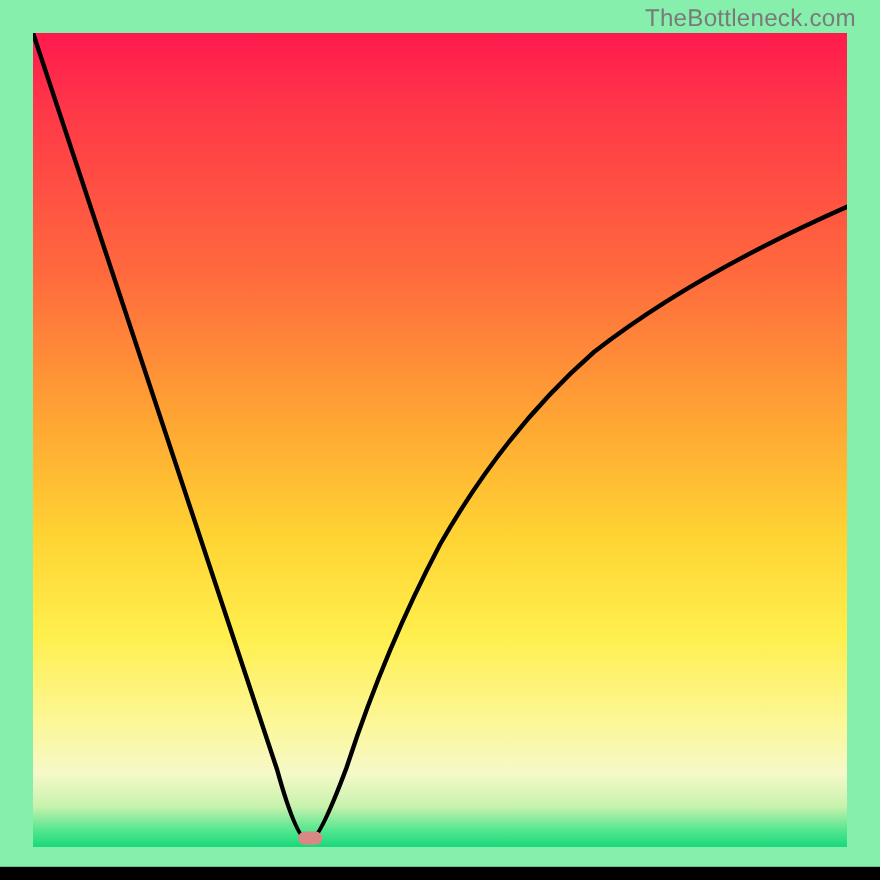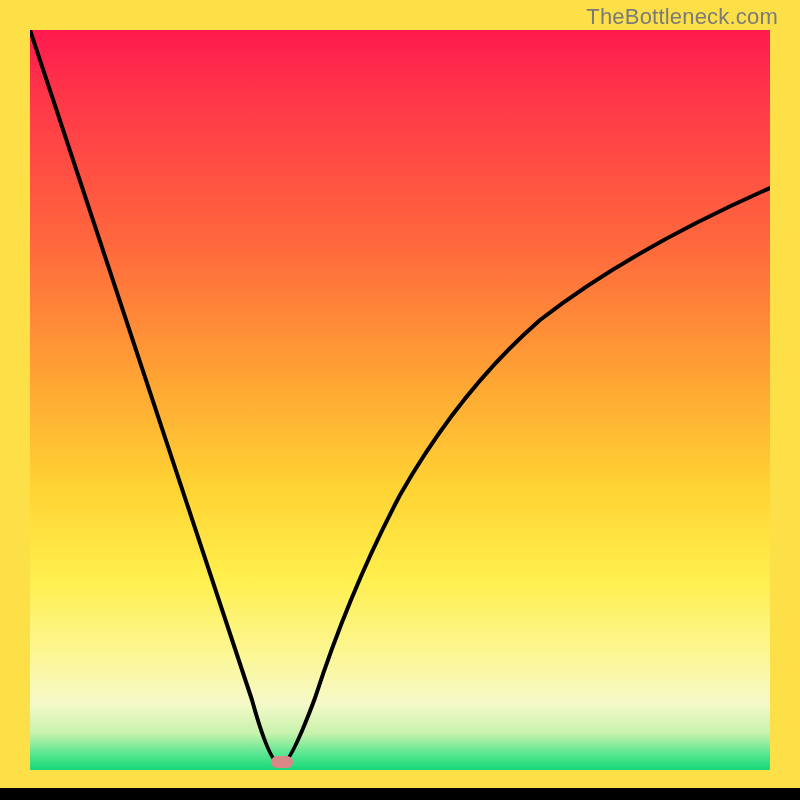--- a/index.html
+++ b/index.html
@@ -8,21 +8,21 @@
     width: 800px;
     height: 800px;
     background: #000;
     overflow: hidden;
     font-family: Arial, Helvetica, sans-serif;
   }
   .outer {
     position: relative;
     width: 800px;
     height: 788px;
-    background: #fde047;
+    background: #86efac;
   }
   .watermark {
     position: absolute;
     top: 4px;
     right: 22px;
     color: #7a7a7a;
     font-size: 22px;
     font-weight: 400;
     letter-spacing: 0.2px;
   }

